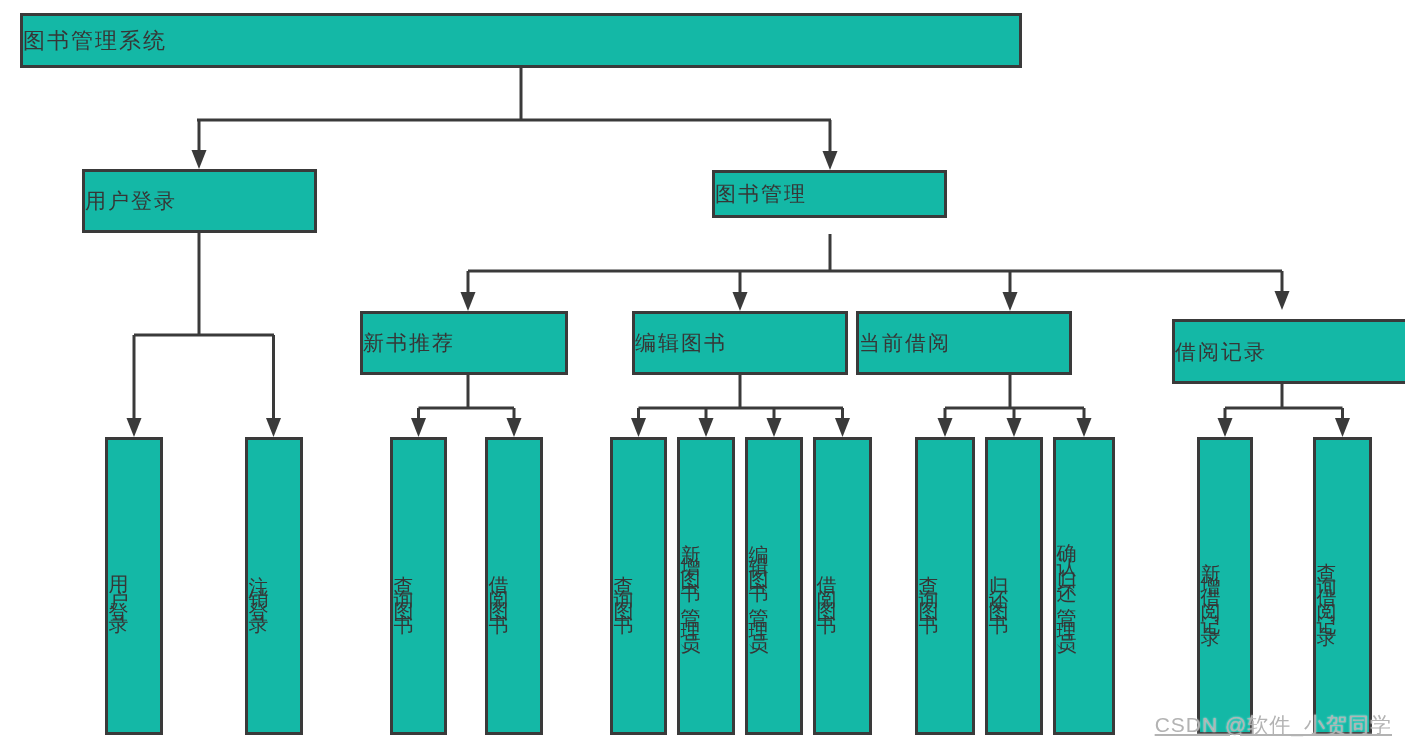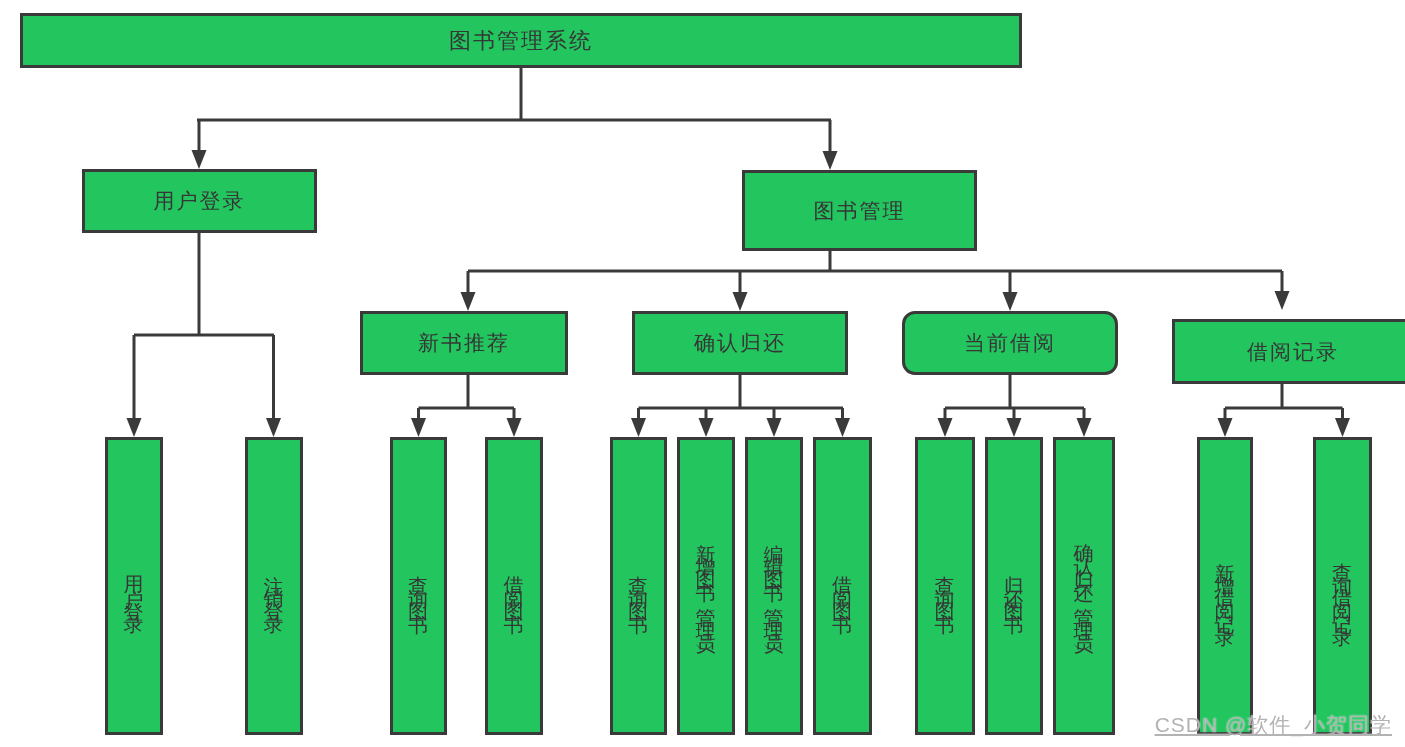--- a/index.html
+++ b/index.html
@@ -4,22 +4,22 @@
 <style>
   html,body { margin:0; padding:0; background:#ffffff; }
   .canvas {
     position:relative; width:1405px; height:747px;
     background:#ffffff; overflow:hidden;
     font-family:"Liberation Sans", sans-serif;
   }
   .wires { position:absolute; left:0; top:0; width:1405px; height:747px; }
   .node {
     position:absolute; box-sizing:border-box;
-    border:3px solid #3a3a3a; background:#22c55e;
-    display:flex; align-items:center; justify-content:center;
+    border:3px solid #3a3a3a; background:#14b8a6;
+    display:flex; align-items:center; justify-content:flex-start;
     color:#363636;
   }
   .node.h  { font-size:21px; letter-spacing:2px; white-space:nowrap; }
   .node.root { font-size:22px; }
   .node.v span {
     writing-mode:vertical-rl; text-orientation:mixed;
     font-size:20px; letter-spacing:13px; line-height:1.1;
     white-space:nowrap;
   }
   .watermark {
@@ -89,31 +89,31 @@
       <polygon points="1342.5,437 1335,418 1350,418" fill="#3a3a3a"></polygon>
     </svg>
 
   <div class="node h root" style="left: 20px; top: 13px; width: 1002px; height: 55px; border-color: rgb(58, 58, 58); color: rgb(54, 54, 54);">
     <span>图书管理系统</span>
   </div>
 
   <div class="node h" style="left: 82px; top: 169px; width: 235px; height: 64px; border-color: rgb(58, 58, 58); color: rgb(54, 54, 54);">
     <span>用户登录</span>
   </div>
-  <div class="node h" style="left: 712px; top: 170px; width: 235px; height: 81px; border-color: rgb(58, 58, 58); color: rgb(54, 54, 54); margin-left: 30px;">
+  <div class="node h" style="left: 712px; top: 170px; width: 235px; height: 48px; border-color: rgb(58, 58, 58); color: rgb(54, 54, 54);">
     <span>图书管理</span>
   </div>
 
   <div class="node h" style="left: 360px; top: 311px; width: 208px; height: 64px; border-color: rgb(58, 58, 58); color: rgb(54, 54, 54);">
     <span>新书推荐</span>
   </div>
   <div class="node h" style="left: 632px; top: 311px; width: 216px; height: 64px; border-color: rgb(58, 58, 58); color: rgb(54, 54, 54);">
-    <span>确认归还</span>
+    <span>编辑图书</span>
   </div>
-  <div class="node h" style="left: 902px; top: 311px; width: 216px; height: 64px; border-color: rgb(58, 58, 58); color: rgb(54, 54, 54); border-radius: 13px;">
+  <div class="node h" style="left: 856px; top: 311px; width: 216px; height: 64px; border-color: rgb(58, 58, 58); color: rgb(54, 54, 54);">
     <span>当前借阅</span>
   </div>
   <div class="node h" style="left: 1172px; top: 319px; width: 242px; height: 65px; border-color: rgb(58, 58, 58); color: rgb(54, 54, 54);">
     <span>借阅记录</span>
   </div>
 
   <div class="node v" style="left: 105px; top: 437px; width: 58px; height: 298px; border-color: rgb(58, 58, 58); color: rgb(54, 54, 54);">
     <span>用户登录</span>
   </div>
   <div class="node v" style="left: 245px; top: 437px; width: 58px; height: 298px; border-color: rgb(58, 58, 58); color: rgb(54, 54, 54);">

